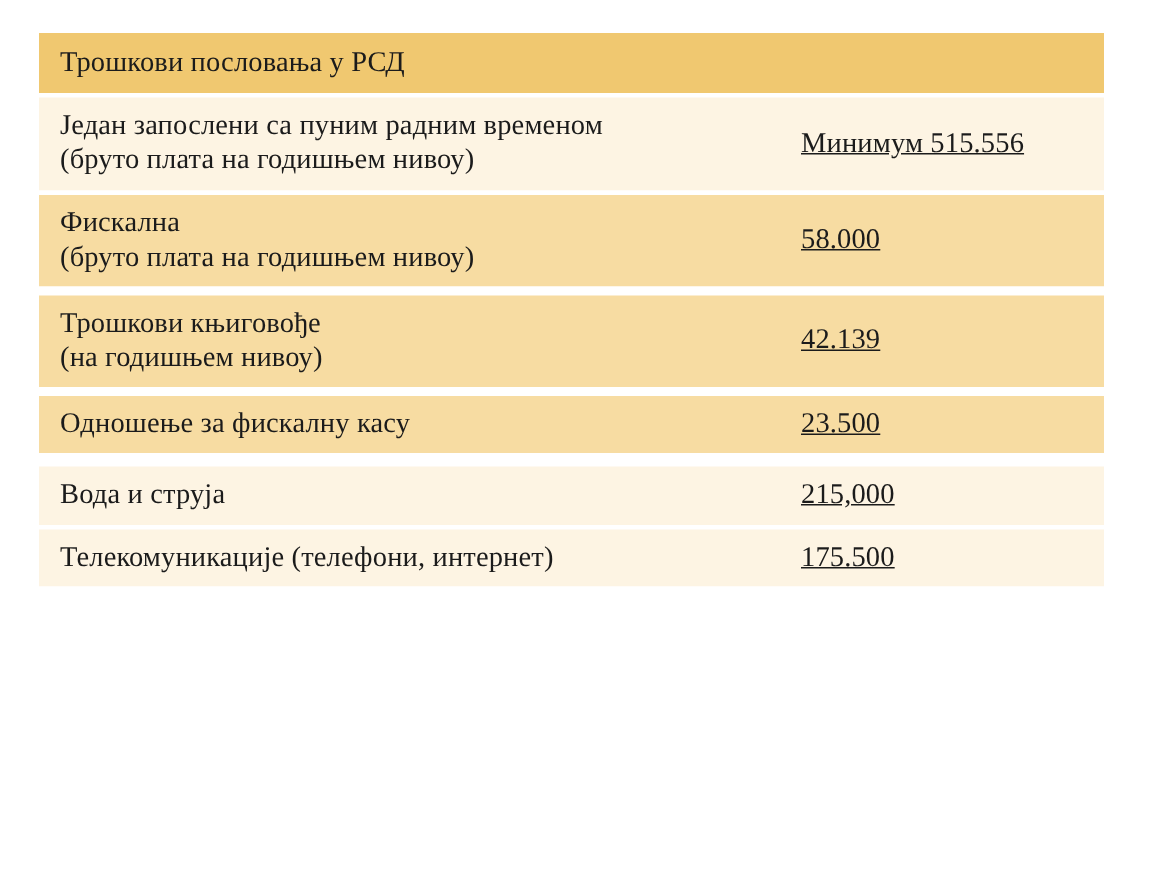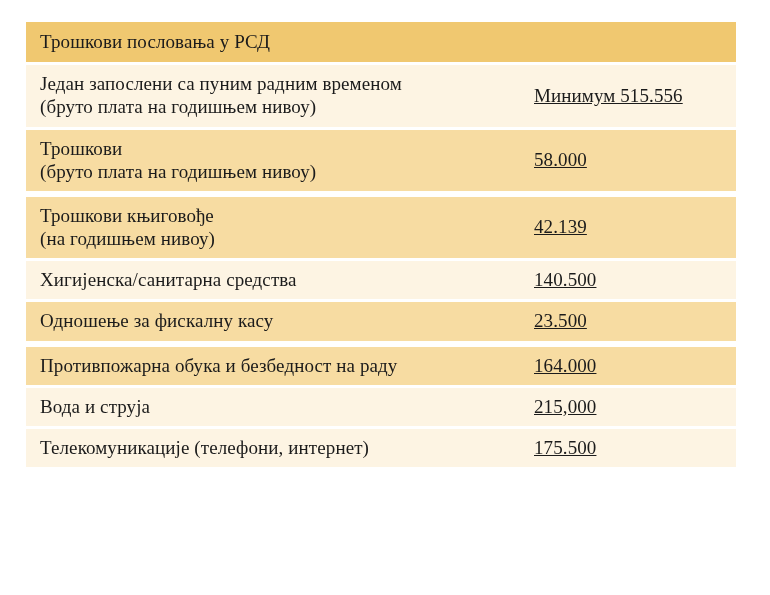--- a/index.html
+++ b/index.html
@@ -114,21 +114,21 @@
             <div class="cell-inner value value-text">Минимум 515.556</div>
           </td>
         </tr>
         <tr class="spacer">
             <td colspan="2"></td>
           </tr>
 
         <tr class="row-dark">
           <td>
             <div class="cell-inner two-line">
-              <span class="l1">Трошкови</span>
+              <span class="l1">Фискална</span>
               <span class="l2">(бруто плата на годишњем нивоу)</span>
             </div>
           </td>
           <td>
             <div class="cell-inner value value-text">58.000</div>
           </td>
         </tr>
         <tr class="spacer">
             <td colspan="2"></td>
           </tr>
@@ -145,56 +145,40 @@
             </div>
           </td>
           <td>
             <div class="cell-inner value value-text">42.139</div>
           </td>
         </tr>
         <tr class="spacer">
             <td colspan="2"></td>
           </tr>
 
-        <tr class="row-light">
-          <td>
-            <div class="cell-inner">Хигијенска/санитарна средства</div>
-          </td>
-          <td>
-            <div class="cell-inner value value-text">140.500</div>
-          </td>
-        </tr>
         <tr class="spacer">
             <td colspan="2"></td>
           </tr>
 
         <tr class="row-dark">
           <td>
             <div class="cell-inner">Одношење за фискалну касу</div>
           </td>
           <td>
             <div class="cell-inner value value-text">23.500</div>
           </td>
         </tr>
         <tr class="spacer">
             <td colspan="2"></td>
           </tr>
 
         <tr class="spacer">
             <td colspan="2"></td>
           </tr>
 
-        <tr class="row-dark">
-          <td>
-            <div class="cell-inner">Противпожарна обука и безбедност на раду</div>
-          </td>
-          <td>
-            <div class="cell-inner value value-text">164.000</div>
-          </td>
-        </tr>
         <tr class="spacer">
             <td colspan="2"></td>
           </tr>
 
         <tr class="row-light">
           <td>
             <div class="cell-inner">Вода и струја</div>
           </td>
           <td>
             <div class="cell-inner value value-text">215,000</div>

